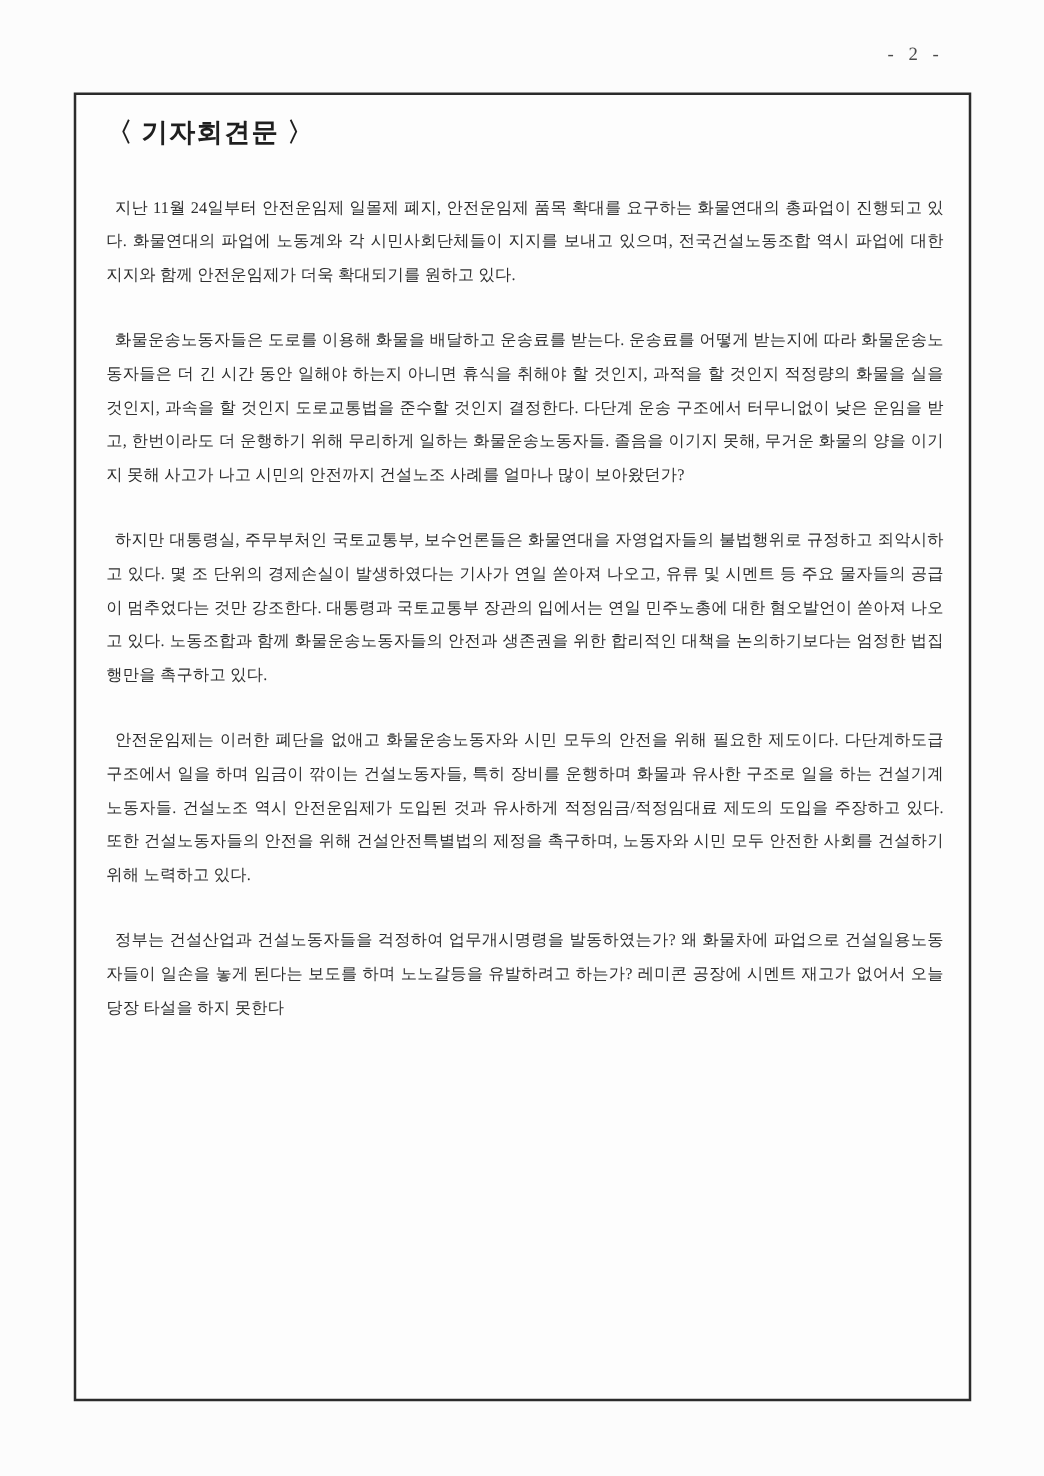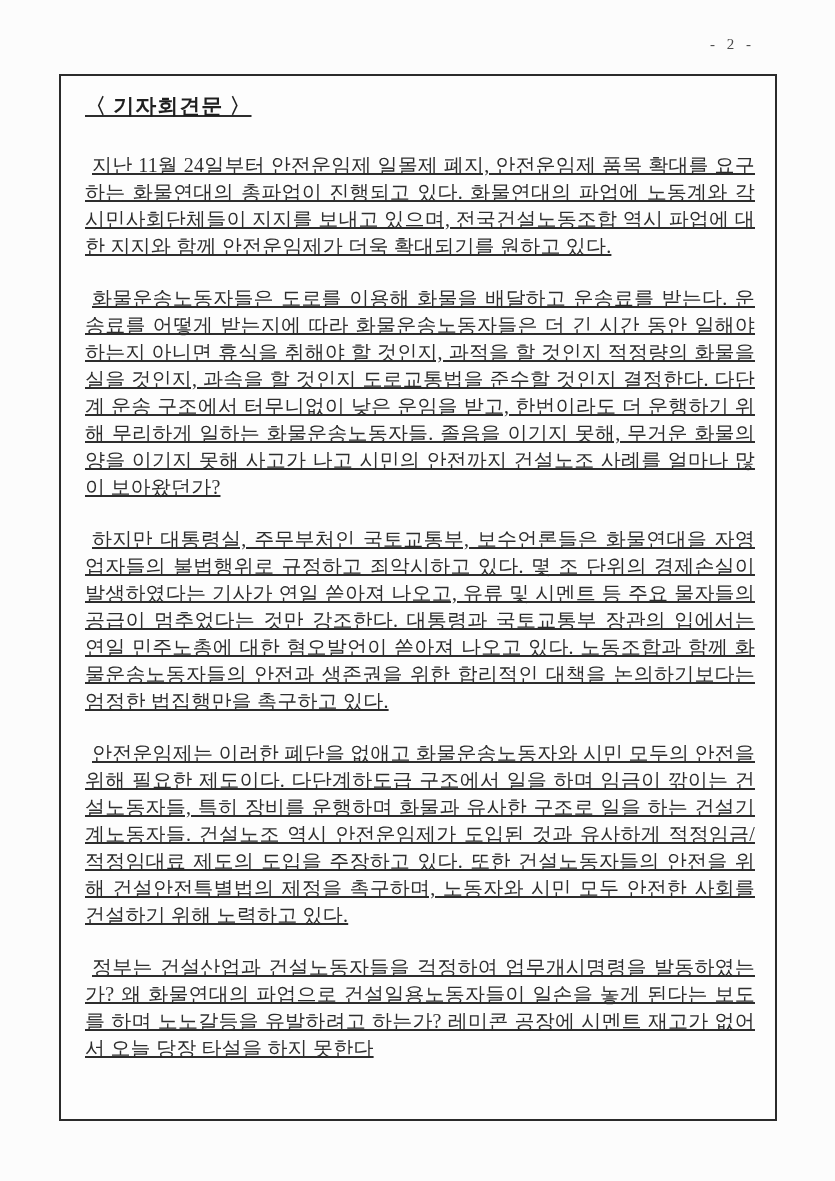--- a/index.html
+++ b/index.html
@@ -28,32 +28,31 @@
     position: absolute;
     left: 59px;
     top: 74px;
     width: 718px;
     height: 1047px;
     box-sizing: border-box;
     border: 2px solid #2b2b2b;
     background: #fdfdfd;
     padding: 17px 20px 0 24px;
     overflow: hidden;
-    text-decoration: underline;
   }
   .doc-title {
     font-size: 21px;
     font-weight: bold;
     letter-spacing: 1px;
     color: #1f1f1f;
     margin: 0 0 33px 0;
     line-height: 26px;
   }
   .doc-paragraph {
-    font-size: 20px;
+    font-size: 13px;
     line-height: 27px;
     letter-spacing: 0.2px;
     text-align: justify;
     word-break: break-all;
     text-indent: 7px;
     color: #2e2e2e;
     margin: 0 0 25px 0;
   }
   .doc-paragraph:last-child {
     margin-bottom: 0;
@@ -69,14 +68,14 @@
 
   <p class="doc-paragraph">지난 11월 24일부터 안전운임제 일몰제 폐지, 안전운임제 품목 확대를 요구하는 화물연대의 총파업이 진행되고 있다. 화물연대의 파업에 노동계와 각 시민사회단체들이 지지를 보내고 있으며, 전국건설노동조합 역시 파업에 대한 지지와 함께 안전운임제가 더욱 확대되기를 원하고 있다.</p>
 
   <p class="doc-paragraph">화물운송노동자들은 도로를 이용해 화물을 배달하고 운송료를 받는다. 운송료를 어떻게 받는지에 따라 화물운송노동자들은 더 긴 시간 동안 일해야 하는지 아니면 휴식을 취해야 할 것인지, 과적을 할 것인지 적정량의 화물을 실을 것인지, 과속을 할 것인지 도로교통법을 준수할 것인지 결정한다. 다단계 운송 구조에서 터무니없이 낮은 운임을 받고, 한번이라도 더 운행하기 위해 무리하게 일하는 화물운송노동자들. 졸음을 이기지 못해, 무거운 화물의 양을 이기지 못해 사고가 나고 시민의 안전까지 건설노조 사례를 얼마나 많이 보아왔던가?</p>
 
   <p class="doc-paragraph">하지만 대통령실, 주무부처인 국토교통부, 보수언론들은 화물연대을 자영업자들의 불법행위로 규정하고 죄악시하고 있다. 몇 조 단위의 경제손실이 발생하였다는 기사가 연일 쏟아져 나오고, 유류 및 시멘트 등 주요 물자들의 공급이 멈추었다는 것만 강조한다. 대통령과 국토교통부 장관의 입에서는 연일 민주노총에 대한 혐오발언이 쏟아져 나오고 있다. 노동조합과 함께 화물운송노동자들의 안전과 생존권을 위한 합리적인 대책을 논의하기보다는 엄정한 법집행만을 촉구하고 있다.</p>
 
   <p class="doc-paragraph">안전운임제는 이러한 폐단을 없애고 화물운송노동자와 시민 모두의 안전을 위해 필요한 제도이다. 다단계하도급 구조에서 일을 하며 임금이 깎이는 건설노동자들, 특히 장비를 운행하며 화물과 유사한 구조로 일을 하는 건설기계노동자들. 건설노조 역시 안전운임제가 도입된 것과 유사하게 적정임금/적정임대료 제도의 도입을 주장하고 있다. 또한 건설노동자들의 안전을 위해 건설안전특별법의 제정을 촉구하며, 노동자와 시민 모두 안전한 사회를 건설하기 위해 노력하고 있다.</p>
 
 
-  <p class="doc-paragraph">정부는 건설산업과 건설노동자들을 걱정하여 업무개시명령을 발동하였는가? 왜 화물연대의 파업으로 건설일용노동자들이 일손을 놓게 된다는 보도를 하며 노노갈등을 유발하려고 하는가? 레미콘 공장에 시멘트 재고가 없어서 오늘 당장 타설을 하지 못한다</p>
+  <p class="doc-paragraph">정부는 건설산업과 건설노동자들을 걱정하여 업무개시명령을 발동하였는가? 왜 화물차에 파업으로 건설일용노동자들이 일손을 놓게 된다는 보도를 하며 노노갈등을 유발하려고 하는가? 레미콘 공장에 시멘트 재고가 없어서 오늘 당장 타설을 하지 못한다</p>
 </div>
 
 </body></html>

